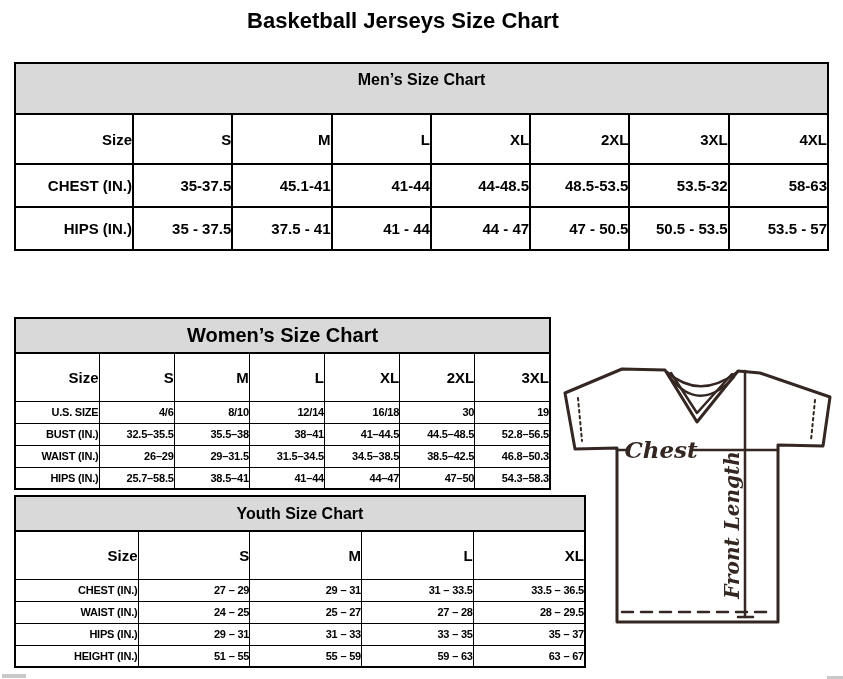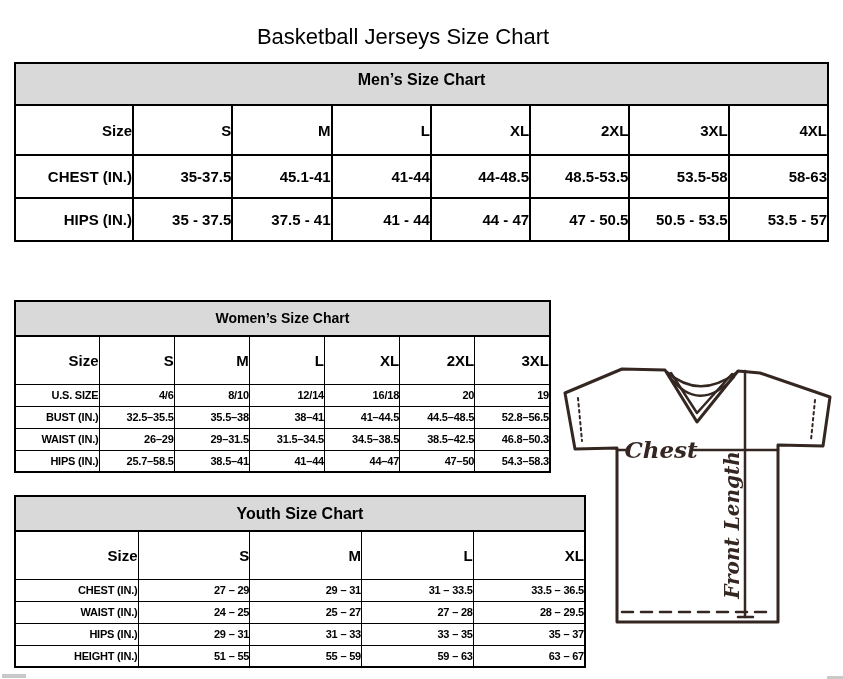--- a/index.html
+++ b/index.html
@@ -1,37 +1,37 @@
 <!DOCTYPE html>
 <html><head>
 <meta charset="utf-8">
 <style>
   html,body{margin:0;padding:0;background:#fff;}
   .page{position:relative;width:843px;height:679px;background:#ffffff;overflow:hidden;
         font-family:"Liberation Sans","DejaVu Sans",sans-serif;color:#000;}
-  .page-title{position:absolute;top:24px;left:0;width:806px;text-align:center;
-              font-size:22px;font-weight:normal;letter-spacing:0px;}
+  .page-title{position:absolute;top:8px;left:0;width:806px;text-align:center;
+              font-size:22px;font-weight:bold;letter-spacing:0px;}
   .chart-section{position:absolute;}
   .chart-title-bar{background:#d9d9d9;border:2px solid #000;box-sizing:border-box;
                    text-align:center;font-weight:bold;}
   .size-table{border-collapse:collapse;table-layout:fixed;width:100%;
               border:2px solid #000;text-align:right;font-weight:bold;}
   .size-table th,.size-table td{border:1px solid #000;padding:0;vertical-align:middle;}
 
   
   #mens{left:14px;top:62px;width:815px;}
-  #mens .chart-title-bar{height:44px;line-height:31px;font-size:16px;}
+  #mens .chart-title-bar{height:53px;line-height:31px;font-size:16px;}
   #mens table{margin-top:-2px;}
   #mens th,#mens td{border-width:2px;font-size:15px;}
   #mens thead tr{height:50px;}
   #mens tbody tr{height:43px;}
 
   
   #womens{left:14px;top:300px;width:537px;}
-  #womens .chart-title-bar{height:37px;line-height:33px;font-size:14px;}
+  #womens .chart-title-bar{height:37px;line-height:33px;font-size:20px;margin-top:17px;}
   #womens table{margin-top:-2px;}
   #womens thead tr{height:48px;font-size:15px;}
   #womens tbody tr{height:22px;margin-top:8px;}
   #womens tbody th,#womens tbody td{font-size:11px;letter-spacing:-0.2px;}
 
   
   #youth{left:14px;top:495px;width:572px;}
   #youth .chart-title-bar{height:37px;line-height:33px;font-size:16px;}
   #youth table{margin-top:-2px;}
   #youth thead tr{height:48px;font-size:15px;}
@@ -79,21 +79,21 @@
           </tr>
         </thead>
         <tbody>
           <tr>
             <th>CHEST (IN.)</th>
             <td>35-37.5</td>
             <td>45.1-41</td>
             <td>41-44</td>
             <td>44-48.5</td>
             <td>48.5-53.5</td>
-            <td>53.5-58</td>
+            <td>53.5-32</td>
             <td>58-63</td>
           </tr>
           <tr>
             <th>HIPS (IN.)</th>
             <td>35 - 37.5</td>
             <td>37.5 - 41</td>
             <td>41 - 44</td>
             <td>44 - 47</td>
             <td>47 - 50.5</td>
             <td>50.5 - 53.5</td>
@@ -126,21 +126,21 @@
             <th>3XL</th>
           </tr>
         </thead>
         <tbody>
           <tr>
             <th>U.S. SIZE</th>
             <td>4/6</td>
             <td>8/10</td>
             <td>12/14</td>
             <td>16/18</td>
-            <td>20</td>
+            <td>30</td>
             <td>19</td>
           </tr>
           <tr>
             <th>BUST (IN.)</th>
             <td>32.5–35.5</td>
             <td>35.5–38</td>
             <td>38–41</td>
             <td>41–44.5</td>
             <td>44.5–48.5</td>
             <td>52.8–56.5</td>

